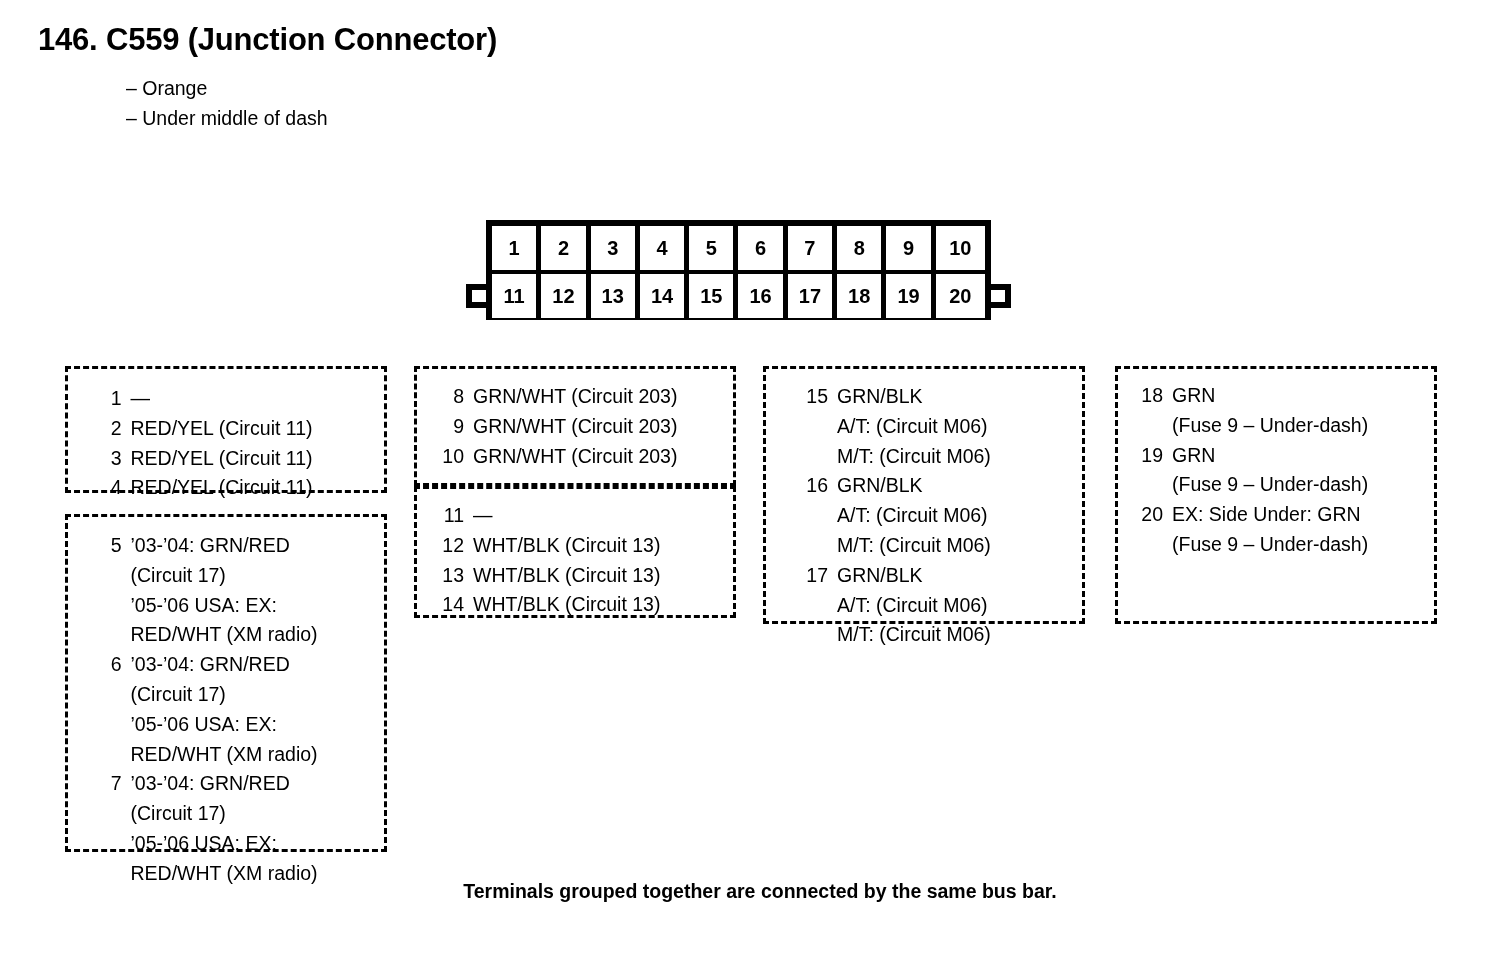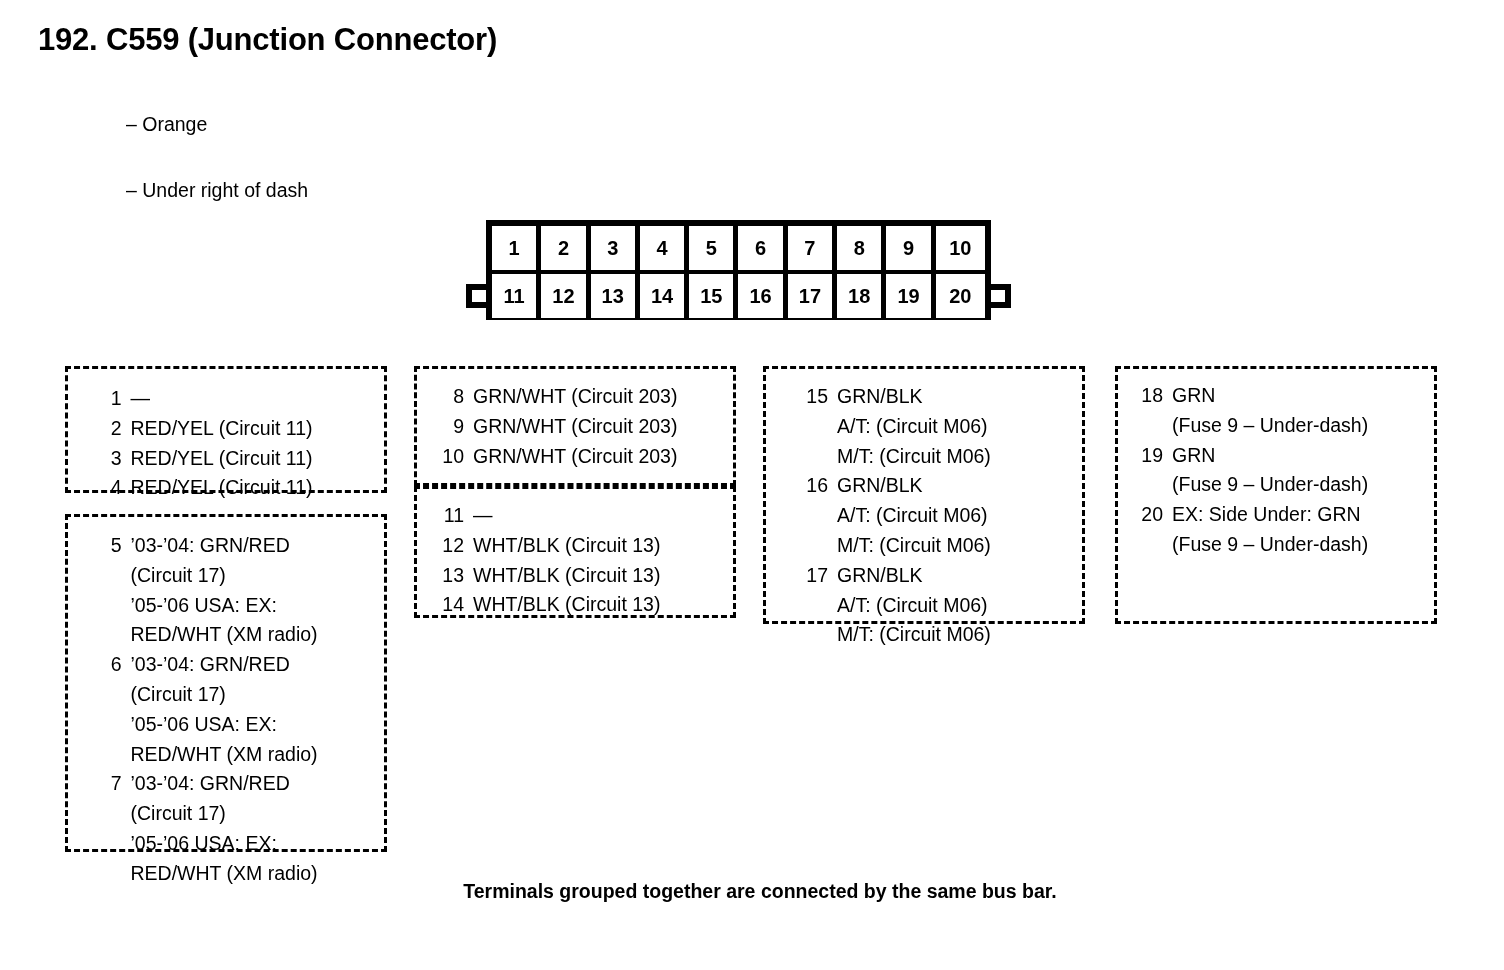--- a/index.html
+++ b/index.html
@@ -28,21 +28,20 @@
   }
   #spec-list {
     position: absolute;
     left: 126px;
     top: 74px;
     font-size: 19.5px;
   }
   #spec-list .spec-line {
     white-space: pre;
     line-height: 29.5px;
-    margin-top: 36px;
   }
 
   
   #connector {
     position: absolute;
     left: 486px;
     top: 220px;
     width: 505px;
     height: 100px;
   }
@@ -142,25 +141,25 @@
     width: 1504px;
     text-align: center;
     font-size: 19.5px;
     white-space: pre;
     font-weight: bold;
   }
 </style>
 </head>
 <body>
 
-<div id="page-title">192. C559 (Junction Connector)</div>
+<div id="page-title">146. C559 (Junction Connector)</div>
 
 <div id="spec-list">
   <div class="spec-line">– Orange</div>
-  <div class="spec-line">– Under right of dash</div>
+  <div class="spec-line">– Under middle of dash</div>
 </div>
 
 <div id="connector">
   <div class="tab tab-left"></div>
   <div class="tab tab-right"></div>
   <div class="frame"></div>
   <div class="mid-bar"></div>
 
   <div class="pin-row row-top">
     <div class="pin-cell">1</div>

